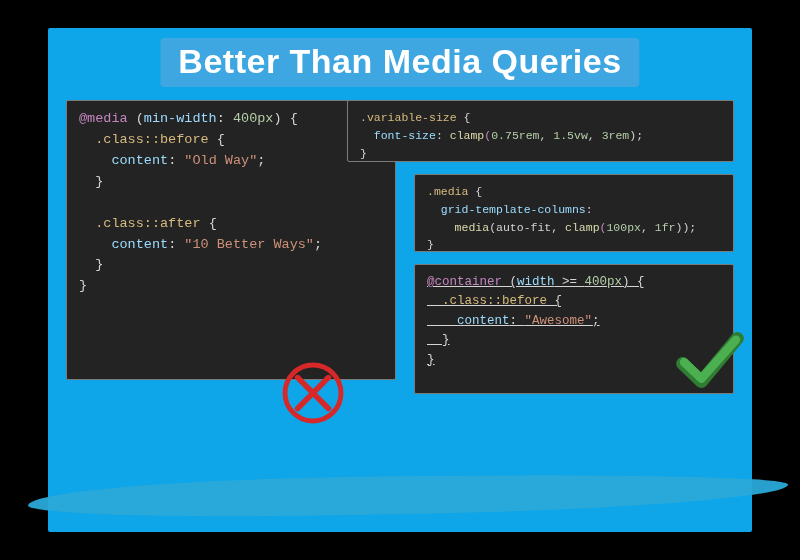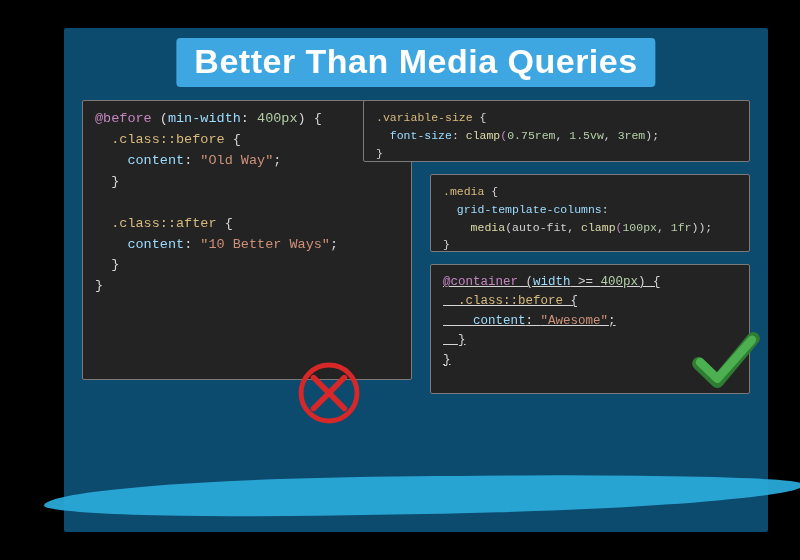--- a/index.html
+++ b/index.html
@@ -6,25 +6,25 @@
   body {
     width: 800px;
     height: 560px;
     background: #000;
     font-family: 'Consolas', 'Monaco', 'Courier New', monospace;
     overflow: hidden;
     position: relative;
   }
   .canvas {
     position: absolute;
-    left: 64px;
+    left: 48px;
     top: 28px;
     width: 704px;
     height: 504px;
-    background: #0c4a6e;
+    background: #0ea5e9;
     border-radius: 2px;
   }
   .title-banner {
     position: absolute;
     top: 10px;
     left: 50%;
     transform: translateX(-50%);
     background: #3ea6e0;
     color: #fff;
     font-family: Arial, Helvetica, sans-serif;
@@ -92,21 +92,21 @@
 </style>
 </head>
 <body>
 
 <div class="canvas">
 
   <div class="brush-stroke"></div>
 
   <div class="title-banner">Better Than Media Queries</div>
 
-  <div class="code-box box-left"><span class="kw">@before</span><span class="pun"> (</span><span class="prop">min-width</span><span class="pun">: </span><span class="num">400px</span><span class="pun">) {</span>
+  <div class="code-box box-left"><span class="kw">@media</span><span class="pun"> (</span><span class="prop">min-width</span><span class="pun">: </span><span class="num">400px</span><span class="pun">) {</span>
 <span>  </span><span class="sel">.class::before</span><span class="pun"> {</span>
 <span>    </span><span class="prop">content</span><span class="pun">: </span><span class="str">"Old Way"</span><span class="pun">;</span>
 <span class="pun">  }</span>
 <span></span>
 <span>  </span><span class="sel">.class::after</span><span class="pun"> {</span>
 <span>    </span><span class="prop">content</span><span class="pun">: </span><span class="str">"10 Better Ways"</span><span class="pun">;</span>
 <span class="pun">  }</span>
 <span class="pun">}</span></div>
 
   <div class="code-box box-r1"><span class="sel">.variable-size</span><span class="pun"> {</span>

